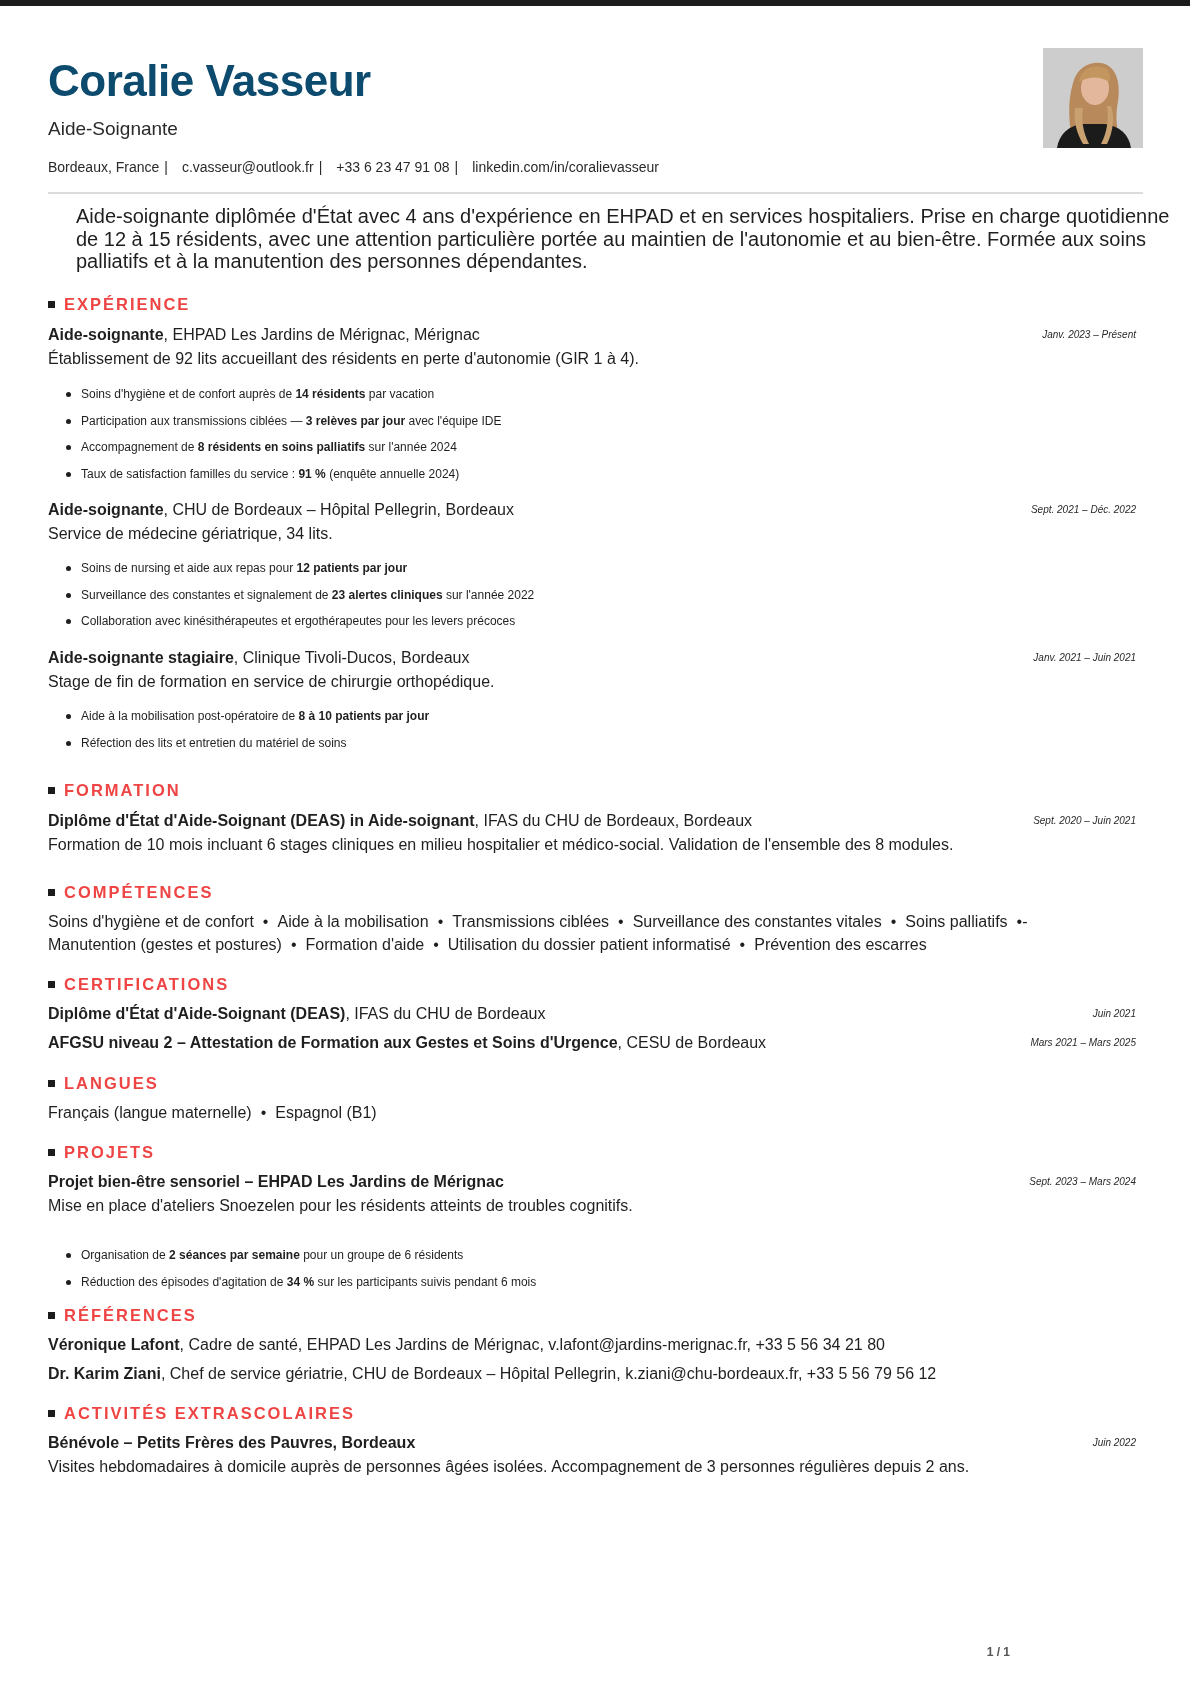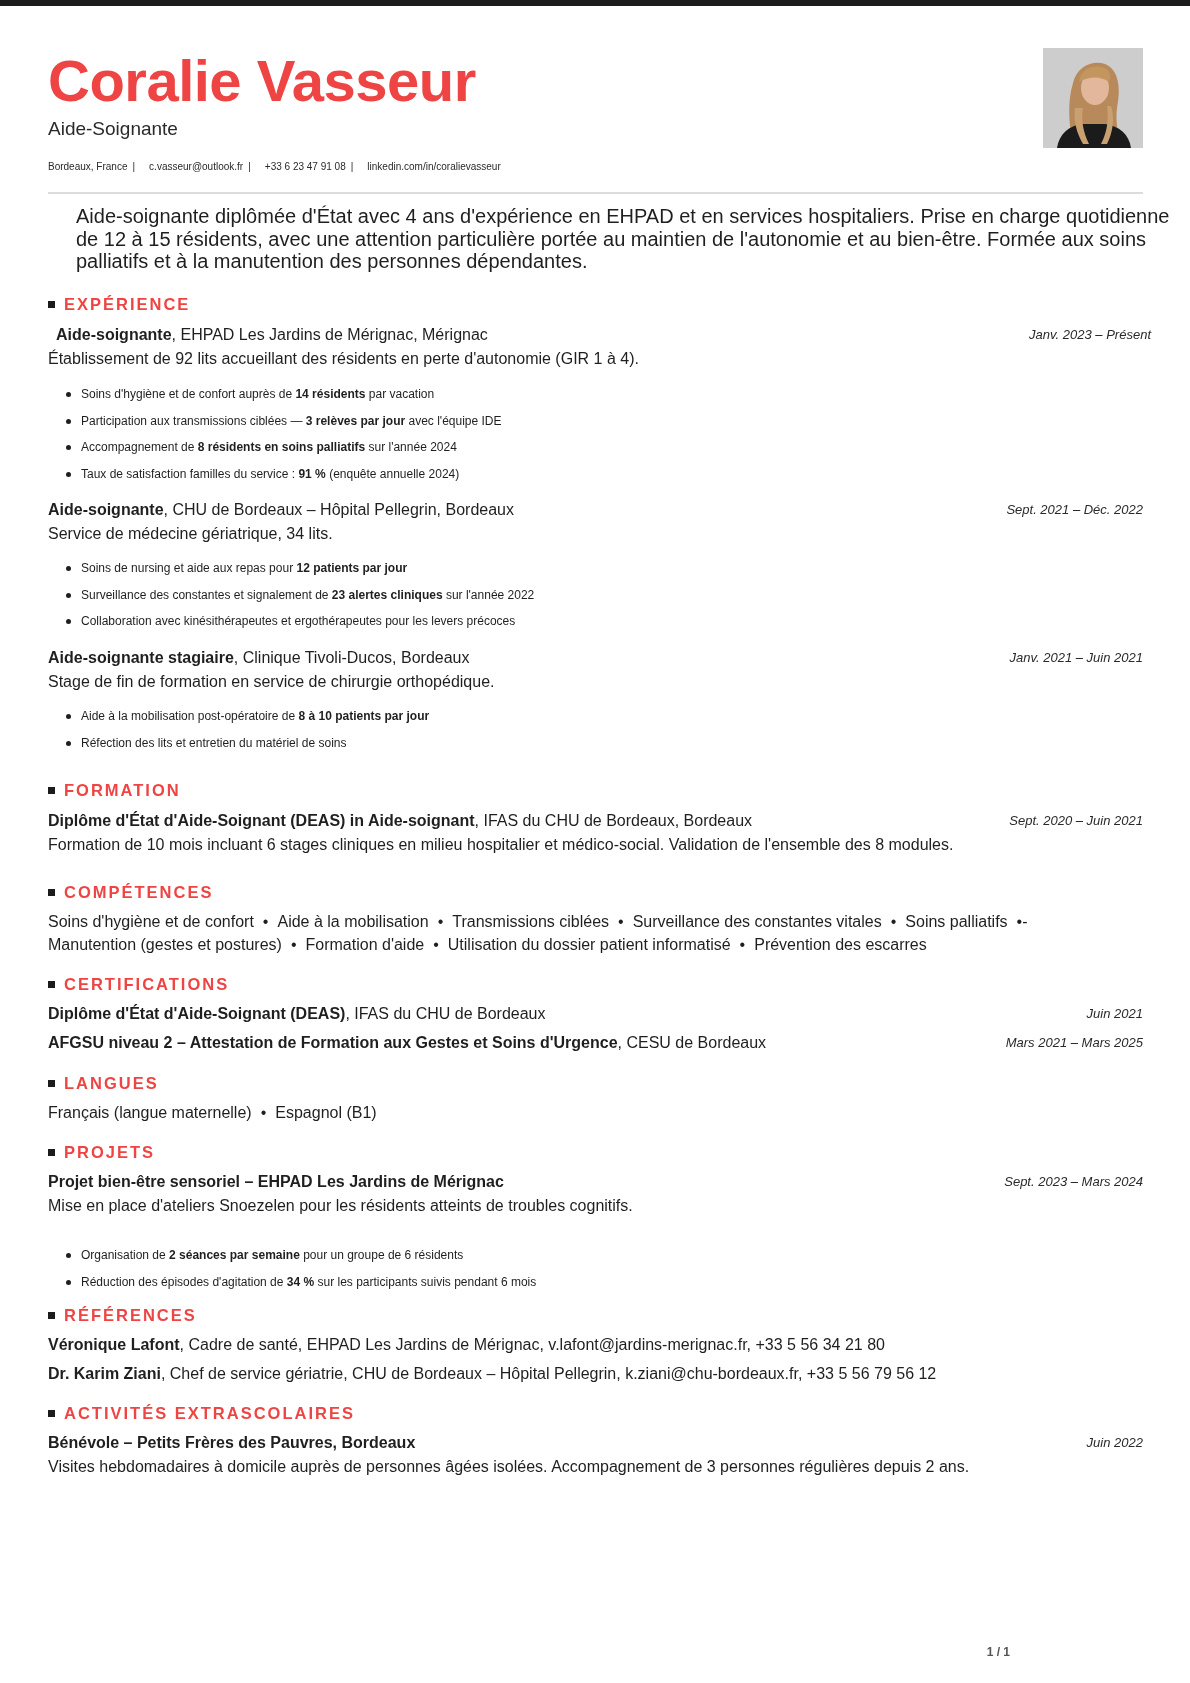--- a/index.html
+++ b/index.html
@@ -8,30 +8,30 @@
     font-family: "Liberation Sans", "DejaVu Sans", sans-serif;
     color: #1c1c1c;
     position: relative;
     overflow: hidden;
   }
   .topbar { position: absolute; left: 0; top: 0; width: 1190px; height: 6px; background: #1c1c1c; }
   .page { position: absolute; left: 48px; top: 0; width: 1095px; }
 
   .name {
     position: absolute; left: 0; top: 48px;
-    font-size: 58px; font-weight: 700; letter-spacing: -0.5px; line-height: 66px;
-    color: #ef4444;
+    font-size: 44px; font-weight: 700; letter-spacing: -0.5px; line-height: 66px;
+    color: #0c4a6e;
   }
   .job-title {
     position: absolute; left: 0; top: 117px;
     font-size: 19px; line-height: 24px; color: #2a2a2a;
   }
   .contact {
     position: absolute; left: 0; top: 158px;
-    font-size: 10px; line-height: 18px; color: #2a2a2a; display: flex; white-space: nowrap;
+    font-size: 14px; line-height: 18px; color: #2a2a2a; display: flex; white-space: nowrap;
   }
   .contact .sep { margin: 0 14px 0 5px; color: #2a2a2a; }
   .photo {
     position: absolute; left: 995px; top: 48px; width: 100px; height: 100px;
     background: #cfcfcf; overflow: hidden;
   }
   .header-rule { position: absolute; left: 0; top: 192px; width: 1095px; height: 2px; background: #dcdcdc; }
 
   .summary {
     position: absolute; left: 0; top: 205px; width: 1095px;
@@ -44,22 +44,22 @@
     display: flex; align-items: center;
   }
   .section-title .sq { display: inline-block; width: 7px; height: 7px; background: #1c1c1c; margin-right: 9px; }
 
   .row {
     position: absolute; left: 0; width: 1095px;
     font-size: 16px; line-height: 22px; color: #1f1f1f; white-space: nowrap;
   }
   .row b { font-weight: 700; }
   .date {
-    position: absolute; right: 0; top: 1px;
-    font-size: 13px; font-style: italic; color: #2a2a2a; line-height: 20px;
+    position: absolute; right: 7px; top: 1px;
+    font-size: 10px; font-style: italic; color: #2a2a2a; line-height: 20px;
   }
   .bullets { position: absolute; left: 33px; width: 1060px; font-size: 12px; line-height: 26.5px; color: #1f1f1f; }
   .bullets .li { position: relative; padding-left: 0; white-space: nowrap; }
   .bullets .li::before {
     content: ""; position: absolute; left: -15px; top: 11px; width: 5px; height: 5px; border-radius: 50%; background: #1f1f1f;
   }
   .dot { margin: 0 9px; }
   .footer {
     position: absolute; left: 0; top: 1644px; width: 1010px; text-align: right;
     font-size: 12px; color: #555; line-height: 16px; font-weight: bold;
@@ -96,21 +96,21 @@
   </div>
   <div class="header-rule"></div>
 
   <div class="summary">Aide-soignante diplômée d'État avec 4 ans d'expérience en EHPAD et en services hospitaliers. Prise en charge quotidienne de 12 à 15 résidents, avec une attention particulière portée au maintien de l'autonomie et au bien-être. Formée aux soins palliatifs et à la manutention des personnes dépendantes.</div>
 
   <div class="section-title" style="top:294px;">
     <span class="sq"></span>
       <span>EXPÉRIENCE</span>
   </div>
 
-  <div class="row" style="top:324px;margin-left:8px;">
+  <div class="row" style="top:324px;">
     <b>Aide-soignante</b><span>, EHPAD Les Jardins de Mérignac, Mérignac</span>
     <span class="date">Janv. 2023 – Présent</span>
   </div>
   <div class="row" style="top:348px;">Établissement de 92 lits accueillant des résidents en perte d'autonomie (GIR 1 à 4).</div>
   <div class="bullets" style="top:381px;">
     <div class="li"><span>Soins d'hygiène et de confort auprès de </span><b>14 résidents</b><span> par vacation</span></div>
     <div class="li"><span>Participation aux transmissions ciblées — </span><b>3 relèves par jour</b><span> avec l'équipe IDE</span></div>
     <div class="li"><span>Accompagnement de </span><b>8 résidents en soins palliatifs</b><span> sur l'année 2024</span></div>
     <div class="li"><span>Taux de satisfaction familles du service : </span><b>91 %</b><span> (enquête annuelle 2024)</span></div>
   </div>

